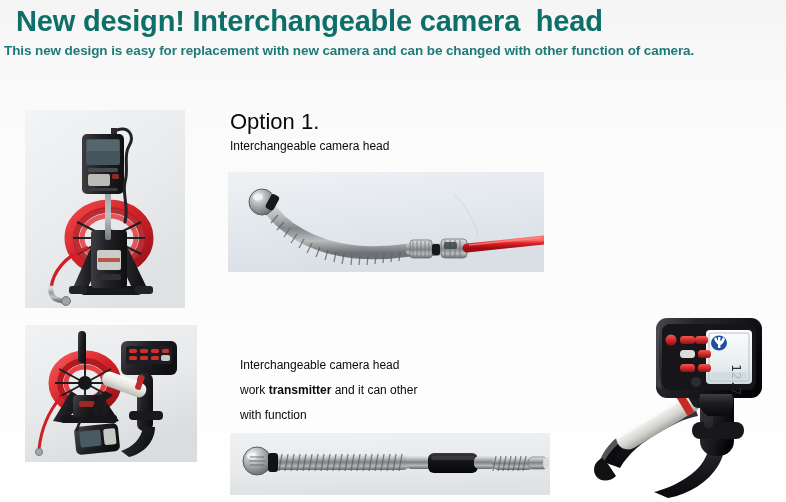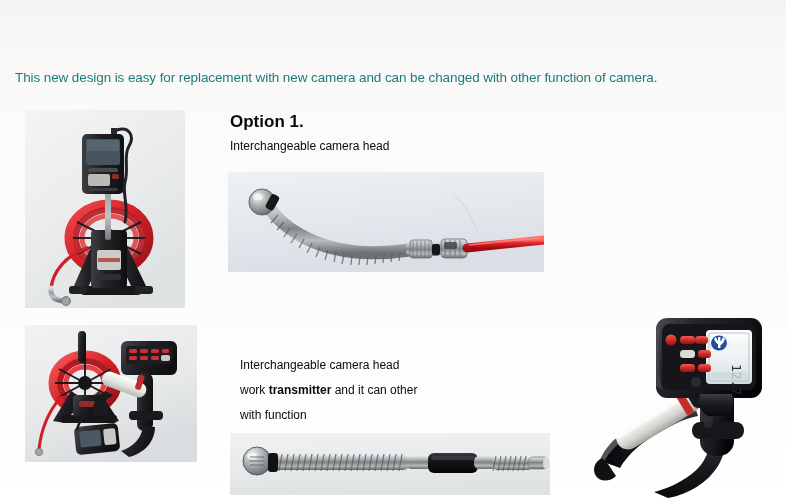--- a/index.html
+++ b/index.html
@@ -14,27 +14,27 @@
     background:linear-gradient(180deg,#f4f4f4 0%,#f8f8f8 10%,#fbfbfb 28%,#fcfcfc 60%,#ffffff 100%);
     overflow:hidden;
   }
   
   .title{
     position:absolute;left:16px;top:4px;width:760px;
     font-size:29px;font-weight:bold;line-height:34px;
     color:#0d6f68;letter-spacing:-0.2px;white-space:pre;
   }
   .subtitle{
-    position:absolute;left:15px;top:42px;width:752px;
-    font-size:13.5px;font-weight:normal;line-height:17.5px;
-    color:#1f7a78;letter-spacing:-0.1px;margin-top:27px;
+    position:absolute;left:4px;top:42px;width:752px;
+    font-size:13.5px;font-weight:bold;line-height:17.5px;
+    color:#1f7a78;letter-spacing:-0.1px;
   }
   
   .opt-head{
-    position:absolute;font-size:17px;font-weight:bold;color:#0a0a0a;
+    position:absolute;font-size:22px;font-weight:normal;color:#0a0a0a;
     line-height:22px;white-space:pre;
   }
   .opt-body{
     position:absolute;font-size:12px;color:#0a0a0a;line-height:25px;
   }
   .opt-body b{font-weight:bold;}
   #opt1-head{left:230px;top:111px;}
   #opt1-body{left:230px;top:134px;width:330px;}
   #opt2-head{left:240px;top:330px;}
   #opt2-body{left:240px;top:353px;width:310px;}
@@ -47,20 +47,21 @@
   #photo-camhead-2{left:230px;top:433px;width:320px;height:62px;}
   #photo-locator{left:582px;top:312px;width:200px;height:186px;background:transparent;}
   .photo svg, .photo-bare svg{display:block;}
   #photo-locator{overflow:visible;}
 </style>
 </head>
 <body>
 
 <div id="slide">
 
+  <div class="title">New design! Interchangeable camera  head</div>
   <div class="subtitle">This new design is easy for replacement with new camera and can be changed with other function of camera.</div>
 
   <div class="opt-head" id="opt1-head">Option 1.</div>
   <div class="opt-body" id="opt1-body">Interchangeable camera head</div>
 
   <div class="opt-body" id="opt2-body">
     <span>Interchangeable camera head</span><br>
     <span>work </span><b>transmitter</b><span> and it can other</span><br>
     <span>with function</span>
   </div>

